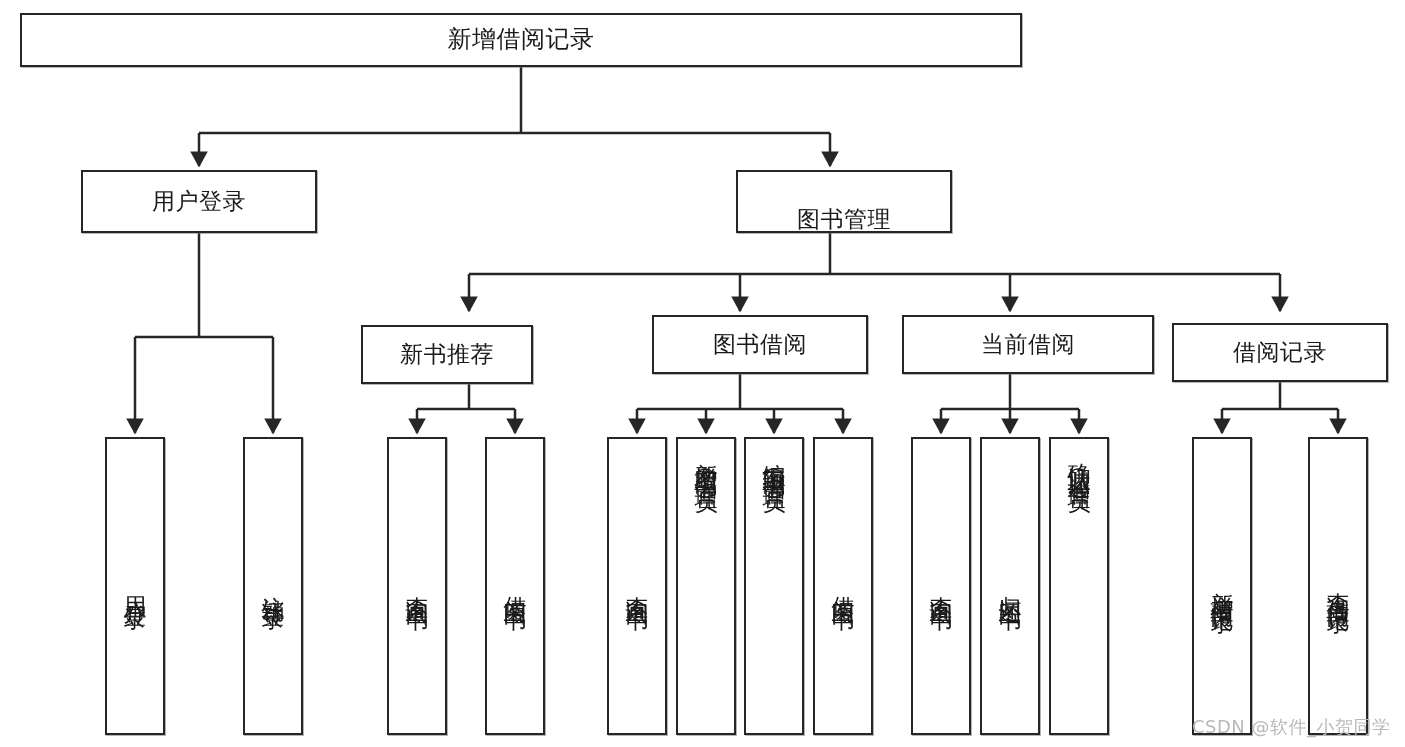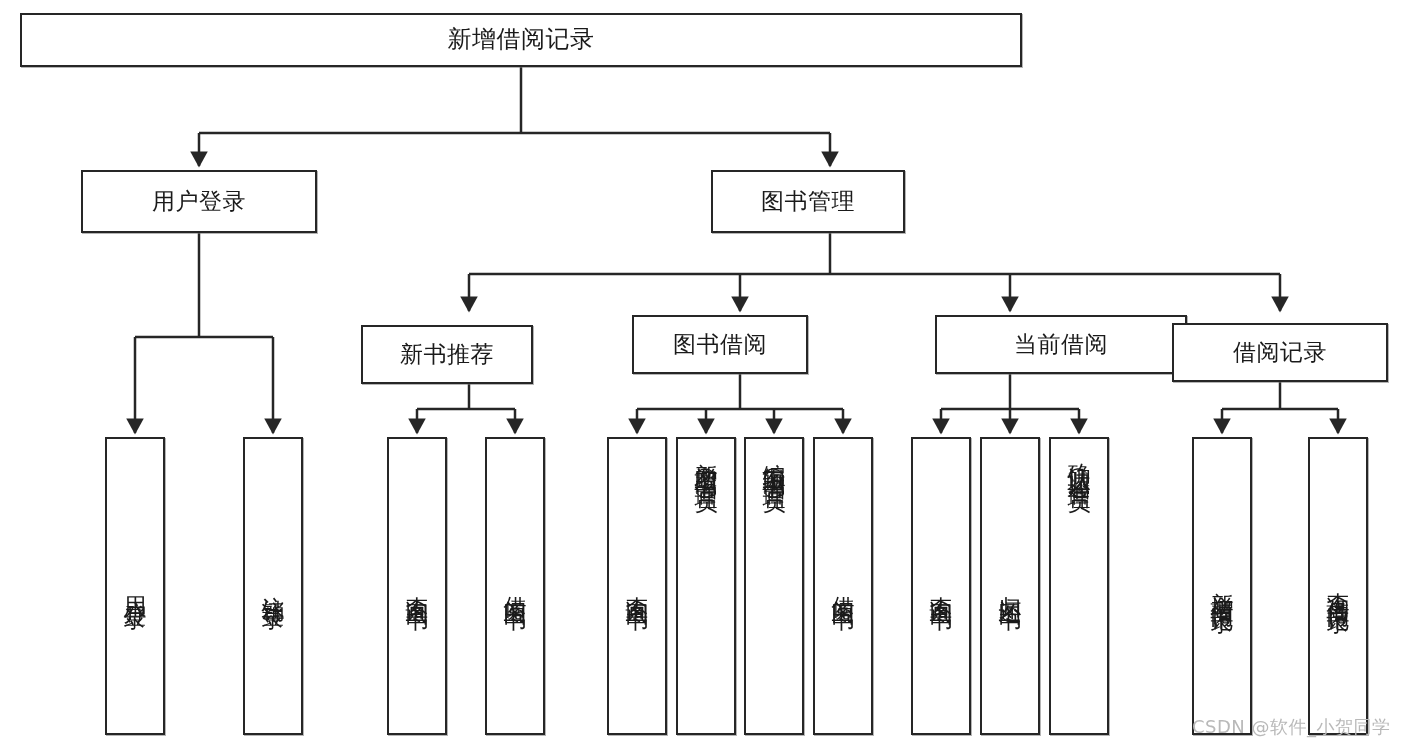--- a/index.html
+++ b/index.html
@@ -129,31 +129,31 @@
     </g>
   </svg>
 
   <div class="node horiz tier0" style="left:20px; top:13px; width:1002px; height:54px;">
     <span class="lbl">新增借阅记录</span>
   </div>
 
   <div class="node horiz" style="left:81px; top:170px; width:236px; height:63px;">
     <span class="lbl">用户登录</span>
   </div>
-  <div class="node horiz" style="left:711px; top:170px; width:194px; height:63px;">
+  <div class="node horiz" style="left:736px; top:170px; width:216px; height:63px;align-items:flex-end;">
     <span class="lbl">图书管理</span>
   </div>
 
   <div class="node horiz" style="left:361px; top:325px; width:172px; height:59px;">
     <span class="lbl">新书推荐</span>
   </div>
-  <div class="node horiz" style="left:632px; top:315px; width:176px; height:59px;align-items:center;">
+  <div class="node horiz" style="left:652px; top:315px; width:216px; height:59px;align-items:center;">
     <span class="lbl">图书借阅</span>
   </div>
-  <div class="node horiz" style="left:902px; top:315px; width:252px; height:59px;margin-left:33px;">
+  <div class="node horiz" style="left:902px; top:315px; width:252px; height:59px;">
     <span class="lbl">当前借阅</span>
   </div>
   <div class="node horiz" style="left:1172px; top:315px; width:216px; height:59px;margin-top:8px;">
     <span class="lbl">借阅记录</span>
   </div>
 
   <div class="node vert centered" style="left:105px; top:437px; width:60px; height:298px;">
     <span class="lbl">用户登录</span>
   </div>
   <div class="node vert centered" style="left:243px; top:437px; width:60px; height:298px;">

